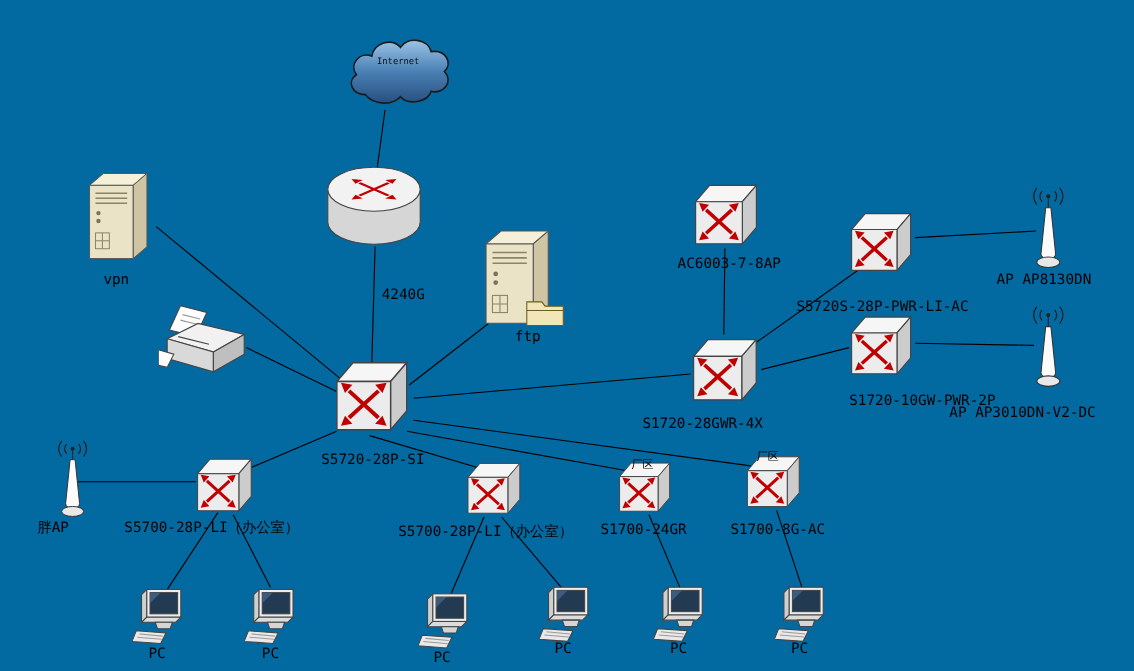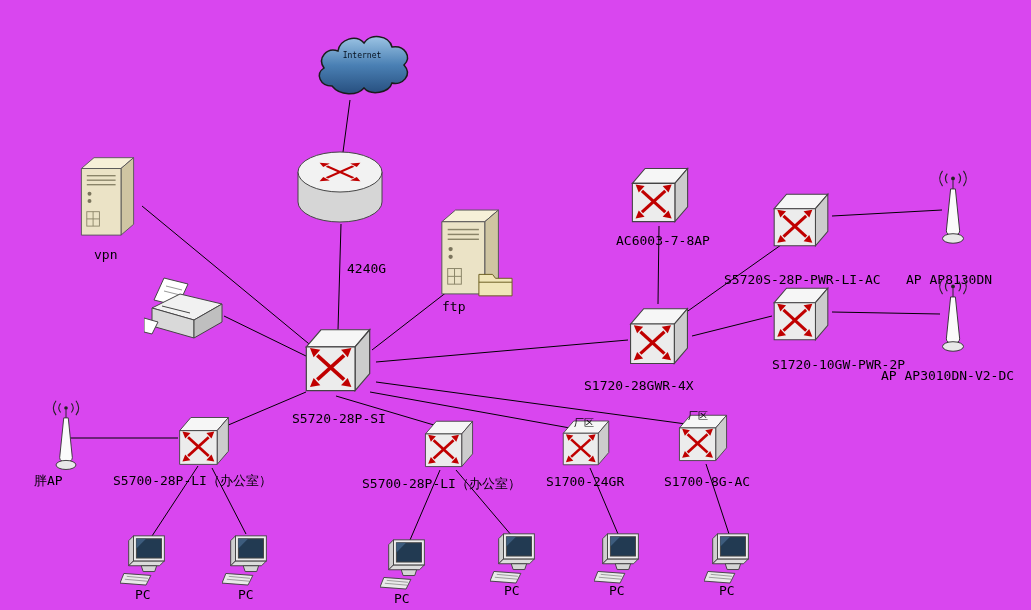--- a/index.html
+++ b/index.html
@@ -1,16 +1,16 @@
 <!DOCTYPE html>
 <html><head>
 <meta charset="utf-8">
 <style>
   html,body{margin:0;padding:0;background:#ffffff;}
-  .canvas{position:relative;width:1031px;height:610px;background:#d946ef;overflow:hidden;
+  .canvas{position:relative;width:1031px;height:610px;background:#0369a1;overflow:hidden;
           font-family:"DejaVu Sans Mono", monospace;}
   .edges{position:absolute;left:0;top:0;width:1031px;height:610px;}
   .edges line{stroke:#000;stroke-width:1;}
   .node{position:absolute;}
   .node svg.icon{display:block;width:100%;height:100%;}
   .lbl{position:absolute;font-size:13px;color:#000;white-space:nowrap;line-height:1.1;}
   .lbl.small{font-size:10px;}
   .lbl.cloudlbl{font-size:8px;width:58px;text-align:center;color:#05101e;}
   .defs-holder{position:absolute;width:0;height:0;overflow:hidden;}
 </style>
@@ -159,21 +159,21 @@
         <use href="#sym-server"></use>
       </svg>
   </div>
   <div class="lbl" style="left:94px;top:248px">vpn</div>
 
   <div class="node" style="left:436px;top:204px;width:78px;height:94px">
     <svg class="icon">
         <use href="#sym-ftp"></use>
       </svg>
   </div>
-  <div class="lbl" style="left:442px;top:300px">ftp</div>
+  <div class="lbl" style="left:468px;top:300px">ftp</div>
 
   <div class="node" style="left:144px;top:272px;width:84px;height:76px">
     <svg class="icon">
         <use href="#sym-printer"></use>
       </svg>
   </div>
 
   <div class="node" style="left:299px;top:320px;width:78px;height:78px">
     <svg class="icon">
         <use href="#sym-switch"></use>
@@ -193,35 +193,35 @@
         <use href="#sym-switch"></use>
       </svg>
   </div>
   <div class="lbl" style="left:724px;top:273px">S5720S-28P-PWR-LI-AC</div>
 
   <div class="node" style="left:932px;top:168px;width:42px;height:80px">
     <svg class="icon">
         <use href="#sym-antenna"></use>
       </svg>
   </div>
-  <div class="lbl" style="left:906px;top:273px">AP AP8130DN</div>
+  <div class="lbl" style="left:906px;top:248px">AP AP8130DN</div>
 
   <div class="node" style="left:768px;top:280px;width:66px;height:66px">
     <svg class="icon">
         <use href="#sym-switch"></use>
       </svg>
   </div>
   <div class="lbl" style="left:772px;top:358px">S1720-10GW-PWR-2P</div>
 
   <div class="node" style="left:932px;top:276px;width:42px;height:80px">
     <svg class="icon">
         <use href="#sym-antenna"></use>
       </svg>
   </div>
-  <div class="lbl" style="left:881px;top:369px">AP AP3010DN-V2-DC</div>
+  <div class="lbl" style="left:863px;top:369px">AP AP3010DN-V2-DC</div>
 
   <div class="node" style="left:624px;top:300px;width:70px;height:70px">
     <svg class="icon">
         <use href="#sym-switch"></use>
       </svg>
   </div>
   <div class="lbl" style="left:584px;top:379px">S1720-28GWR-4X</div>
 
   <div class="node" style="left:46px;top:398px;width:40px;height:76px">
     <svg class="icon">

